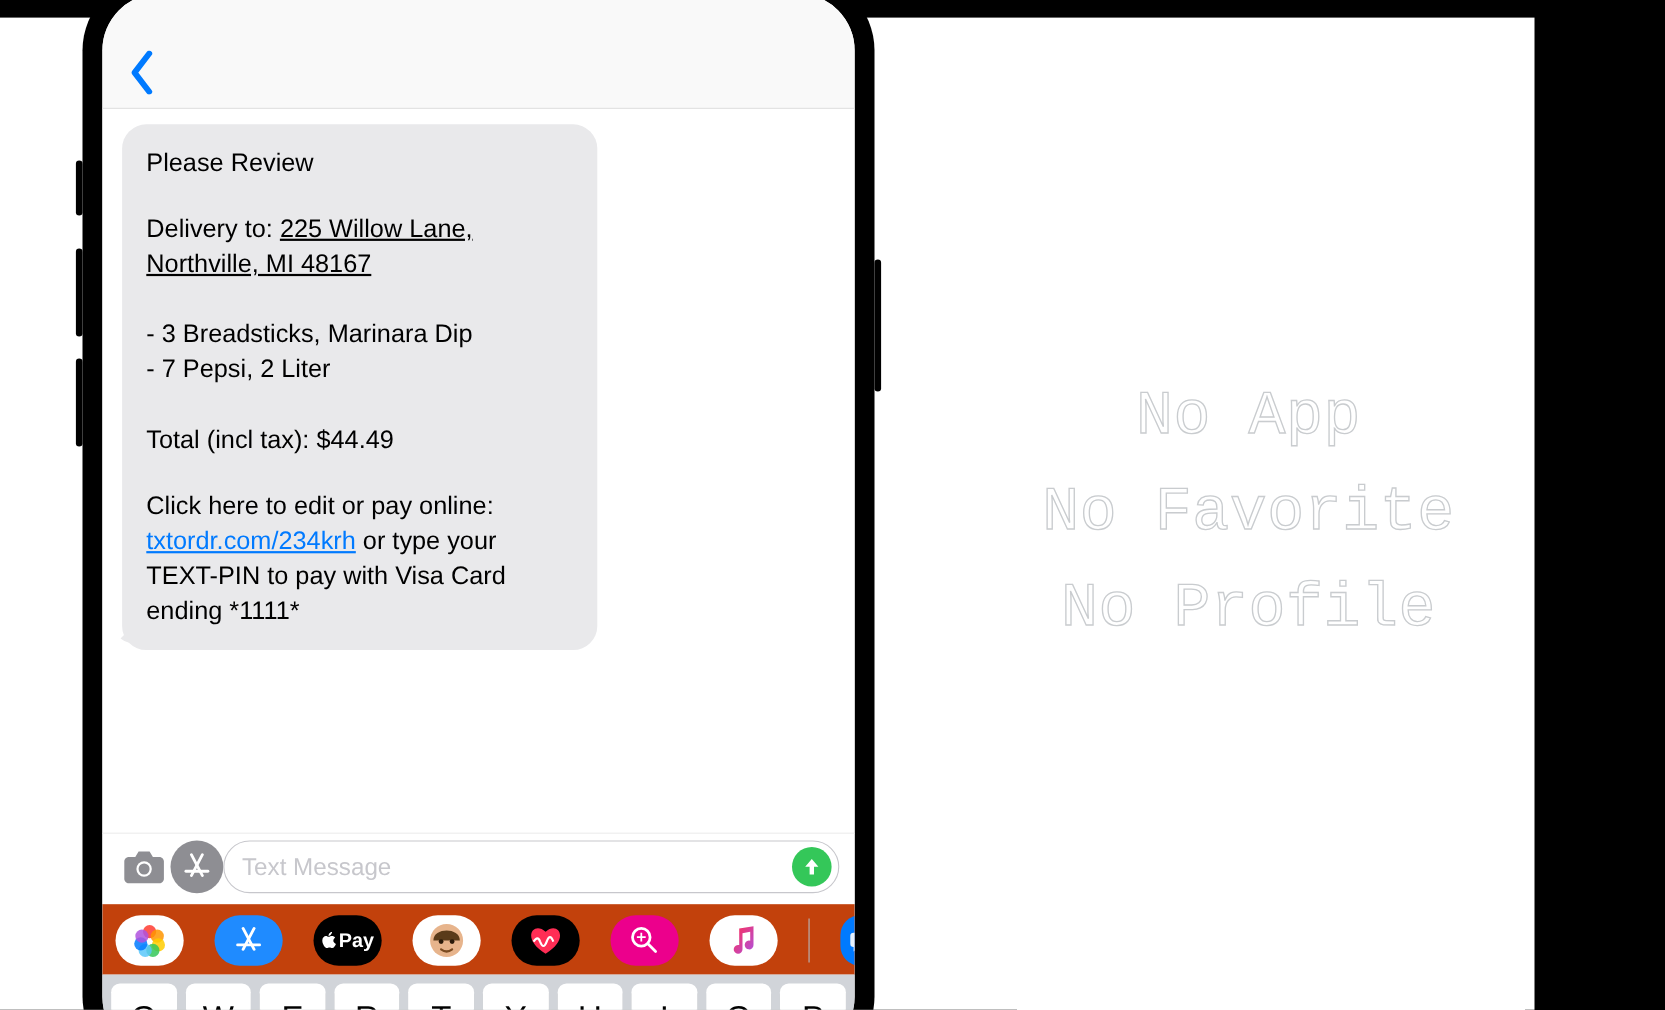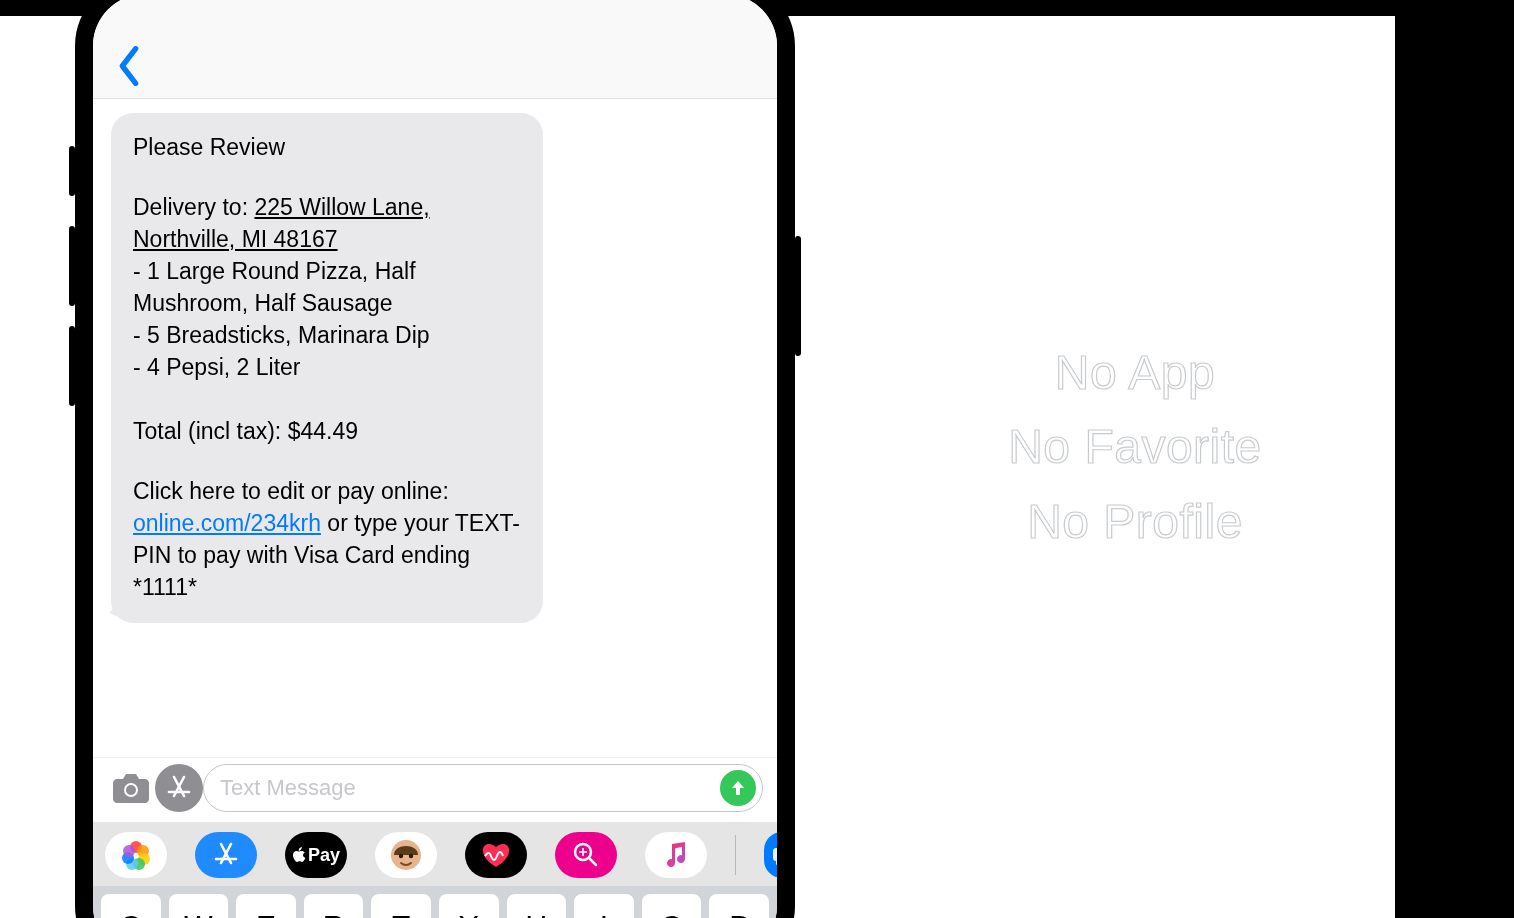--- a/index.html
+++ b/index.html
@@ -146,21 +146,21 @@
     border-radius: 18px;
     background: #34c759;
     display:flex; align-items:center; justify-content:center;
     flex: 0 0 auto;
   }
   .send-btn svg { width: 20px; height: 20px; }
 
   
   .app-strip {
     flex: 0 0 auto;
-    background: #e5e5e5;
+    background: #c2410c;
     padding: 10px 12px 8px 12px;
     display: flex;
     gap: 28px;
     align-items: center;
     overflow: hidden;
   }
   .app-icon {
     width: 62px; height: 46px;
     border-radius: 23px;
     display:flex; align-items:center; justify-content:center;
@@ -194,27 +194,28 @@
 
   
   .headlines {
     position: absolute;
     left: 900px;
     top: 320px;
     width: 470px;
     text-align: center;
   }
   .headlines div {
-    font-size: 48px;
+    font-size: 56px;
     font-weight: 300;
     letter-spacing: 0.5px;
     color: transparent;
     -webkit-text-stroke: 1.2px #c9cccf;
     line-height: 1.55;
     white-space: nowrap;
+    font-family: Liberation Mono, monospace;
   }
 
   .ic { display:block; }
 </style>
 </head>
 <body>
 
 <div class="slide">
 
   <div class="phone">
@@ -234,29 +235,29 @@
       </div>
 
       <div class="chat">
         <div class="bubble">
           <div class="bubble-tail"></div>
 
           <div class="para">Please Review</div>
 
           <div class="para">
             <span>Delivery to: </span><span class="addr">225 Willow Lane, Northville, MI 48167</span><br>
-            <span>- 1 Large Round Pizza, Half Mushroom, Half Sausage</span><br>
-            <span>- 5 Breadsticks, Marinara Dip</span><br>
-            <span>- 4 Pepsi, 2 Liter</span><br>
+            <br>
+            <span>- 3 Breadsticks, Marinara Dip</span><br>
+            <span>- 7 Pepsi, 2 Liter</span><br>
             <br>
             <span>Total (incl tax): $44.49</span>
           </div>
 
           <div class="para">
-            <span>Click here to edit or pay online: </span><a href="#">online.com/234krh</a><span> or type your TEXT-PIN to pay with Visa Card ending *1111*</span>
+            <span>Click here to edit or pay online: </span><a href="#">txtordr.com/234krh</a><span> or type your TEXT-PIN to pay with Visa Card ending *1111*</span>
           </div>
         </div>
       </div>
 
       <div class="compose">
         <span class="glyph">
           <svg class="ic" width="40" height="34" viewBox="0 0 40 34">
             <path fill="#8e8e93" d="M6 8h6l3-5h10l3 5h6c2 0 4 2 4 4v16c0 2-2 4-4 4H6c-2 0-4-2-4-4V12c0-2 2-4 4-4z"></path>
             <circle cx="20" cy="19" r="7" fill="#fff"></circle>
             <circle cx="20" cy="19" r="5" fill="#8e8e93"></circle>

